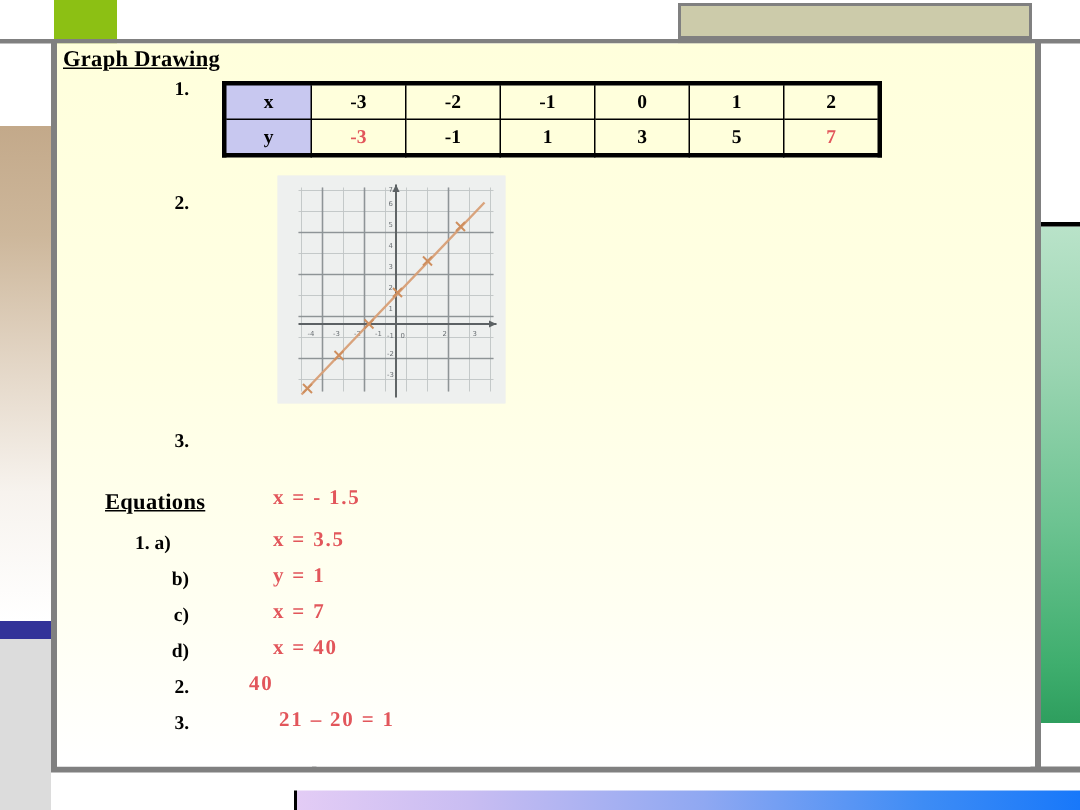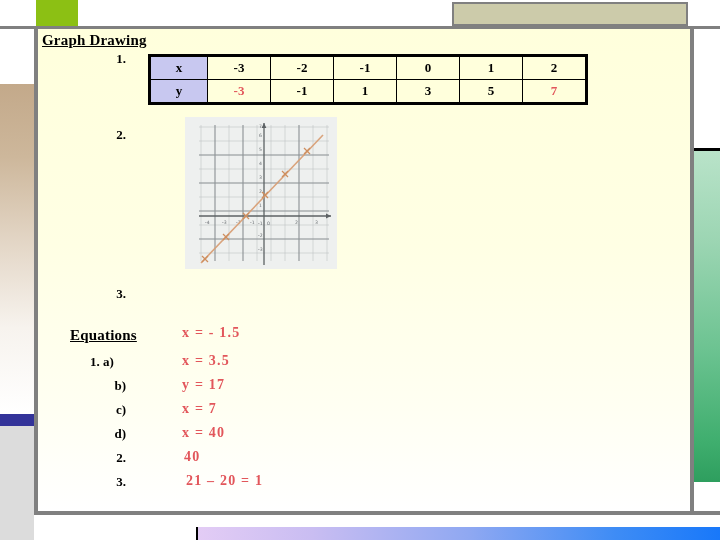--- a/index.html
+++ b/index.html
@@ -164,21 +164,21 @@
   #e1c { left: 40px; top: 373px; width: 48px; }
   #e1d { left: 40px; top: 397px; width: 48px; }
   #e2  { left: 40px; top: 421px; width: 48px; }
   #e3  { left: 40px; top: 445px; width: 48px; }
 
   #a3  { left: 144px; top: 255px; margin-top: 41px; }
   #aa  { left: 144px; top: 324px; text-align: right; }
   #ab  { left: 144px; top: 348px; }
   #ac  { left: 144px; top: 372px; }
   #ad  { left: 144px; top: 396px; }
-  #a2  { left: 146px; top: 420px; }
+  #a2  { left: 128px; top: 420px; }
   #a33 { left: 148px; top: 444px; }
 
   
   #value-table {
     position: absolute;
     left: 110px; top: 25px;
     border-collapse: collapse;
     border: 3px solid #000000;
     table-layout: fixed;
   }
@@ -360,21 +360,21 @@
 
     <div class="num-label" id="n3">3.</div>
     <div class="ans" id="a3">x  =  - 1.5</div>
 
     <div class="section-title" id="title-equations">Equations</div>
 
     <div class="num-label" id="e1a">1. a)</div>
     <div class="ans" id="aa">x  =  3.5</div>
 
     <div class="num-label" id="e1b">b)</div>
-    <div class="ans" id="ab">y  =  17</div>
+    <div class="ans" id="ab">y  =  1</div>
 
     <div class="num-label" id="e1c">c)</div>
     <div class="ans" id="ac">x  =  7</div>
 
     <div class="num-label" id="e1d">d)</div>
     <div class="ans" id="ad">x  =  40</div>
 
     <div class="num-label" id="e2">2.</div>
     <div class="ans" id="a2">40</div>
 

